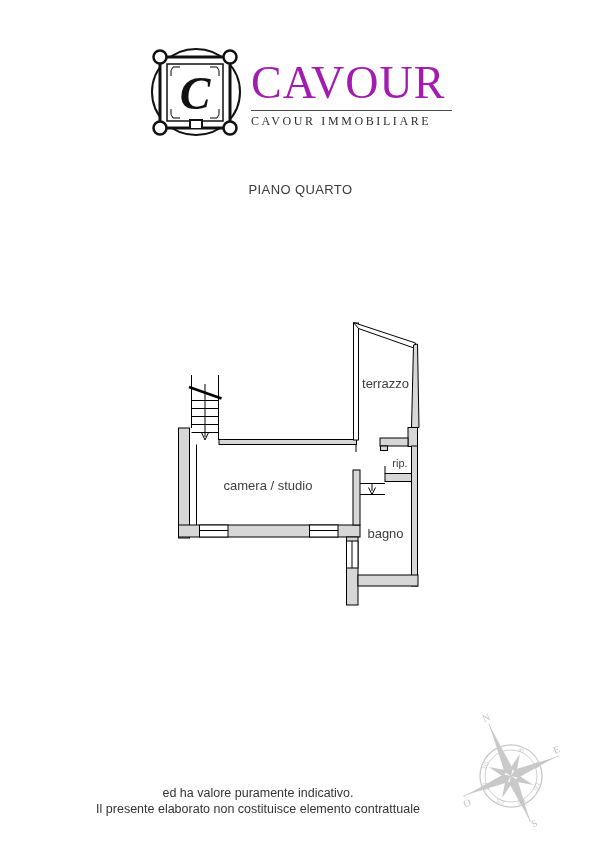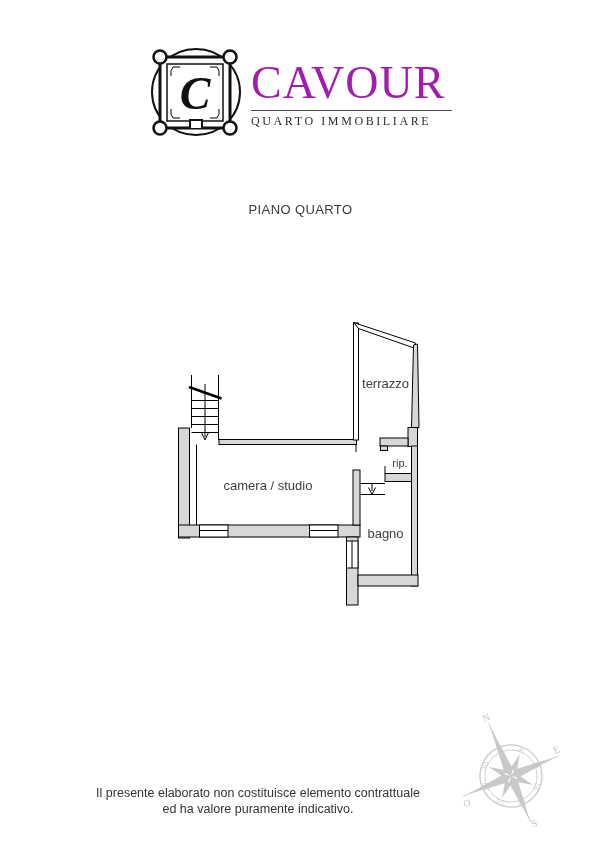--- a/index.html
+++ b/index.html
@@ -7,21 +7,21 @@
         font-family:"Liberation Sans",sans-serif;}
   
   .emblem{position:absolute;left:143px;top:40px;width:100px;height:100px;}
   .wordmark{position:absolute;left:251px;top:60px;width:210px;}
   .brand{font-family:"Liberation Serif",serif;font-size:46px;line-height:1.02;color:#a21caf;
          letter-spacing:1px;white-space:nowrap;}
   .brand-rule{border:0;border-top:1.5px solid #4a4a4a;margin:3px 0 0 0;width:201px;}
   .brand-sub{font-family:"Liberation Serif",serif;font-size:12px;letter-spacing:2.6px;
              color:#2d2d2d;margin-top:3px;white-space:nowrap;}
   
-  .floor-title{position:absolute;left:0;top:202px;width:601px;text-align:center;
+  .floor-title{position:absolute;left:0;top:182px;width:601px;text-align:center;
                font-size:13px;color:#3a3a3a;letter-spacing:.4px;}
   
   .plan-svg{position:absolute;left:0;top:0;width:601px;height:855px;}
   .wall{fill:#d7d7d7;stroke:#000;stroke-width:1;}
   .thin{stroke:#000;stroke-width:1;fill:none;}
   .wwin{fill:#ffffff;stroke:#000;stroke-width:1;}
   .room-label{font-family:"Liberation Sans",sans-serif;font-size:13px;fill:#3d3d3d;text-anchor:middle;}
   .room-label.small{font-size:11px;}
   
   .compass{position:absolute;left:452px;top:703px;width:118px;height:132px;}
@@ -52,21 +52,21 @@
     <circle cx="17" cy="88" r="6.5" fill="#fff" stroke="#111" stroke-width="2.5"></circle>
     <circle cx="87" cy="88" r="6.5" fill="#fff" stroke="#111" stroke-width="2.5"></circle>
 
     <path d="M47,88 V80 H59 V88" fill="#fff" stroke="#111" stroke-width="2"></path>
     <text x="52" y="69" text-anchor="middle" font-family="Liberation Serif, serif" font-style="italic" font-weight="bold" font-size="46" fill="#111">C</text>
   </svg>
 
   <div class="wordmark">
     <div class="brand">CAVOUR</div>
     <hr class="brand-rule">
-    <div class="brand-sub">QUARTO IMMOBILIARE</div>
+    <div class="brand-sub">CAVOUR IMMOBILIARE</div>
   </div>
 
   <div class="floor-title">PIANO QUARTO</div>
 
   <svg class="plan-svg" viewBox="0 0 601 855">
 
     <g>
       <line x1="191.5" y1="375" x2="191.5" y2="428" class="thin"></line>
       <line x1="218.5" y1="375" x2="218.5" y2="440" class="thin"></line>
       <line x1="191.5" y1="400.5" x2="218.5" y2="400.5" class="thin"></line>
@@ -149,17 +149,17 @@
       <text x="59" y="47" class="ctext" font-size="5.5" transform="rotate(315 59 73)">315</text>
 
       <text x="59" y="13" class="ctext" font-size="10">N</text>
       <text x="111" y="70" class="ctext" font-size="10">E</text>
       <text x="8" y="84" class="ctext" font-size="10">O</text>
       <text x="62" y="129" class="ctext" font-size="10">S</text>
     </g>
   </svg>
 
   <div class="footer">
+    <div>ed ha valore puramente indicativo.</div>
     <div>Il presente elaborato non costituisce elemento contrattuale</div>
-    <div>ed ha valore puramente indicativo.</div>
   </div>
 
 </div>
 
 </body></html>

